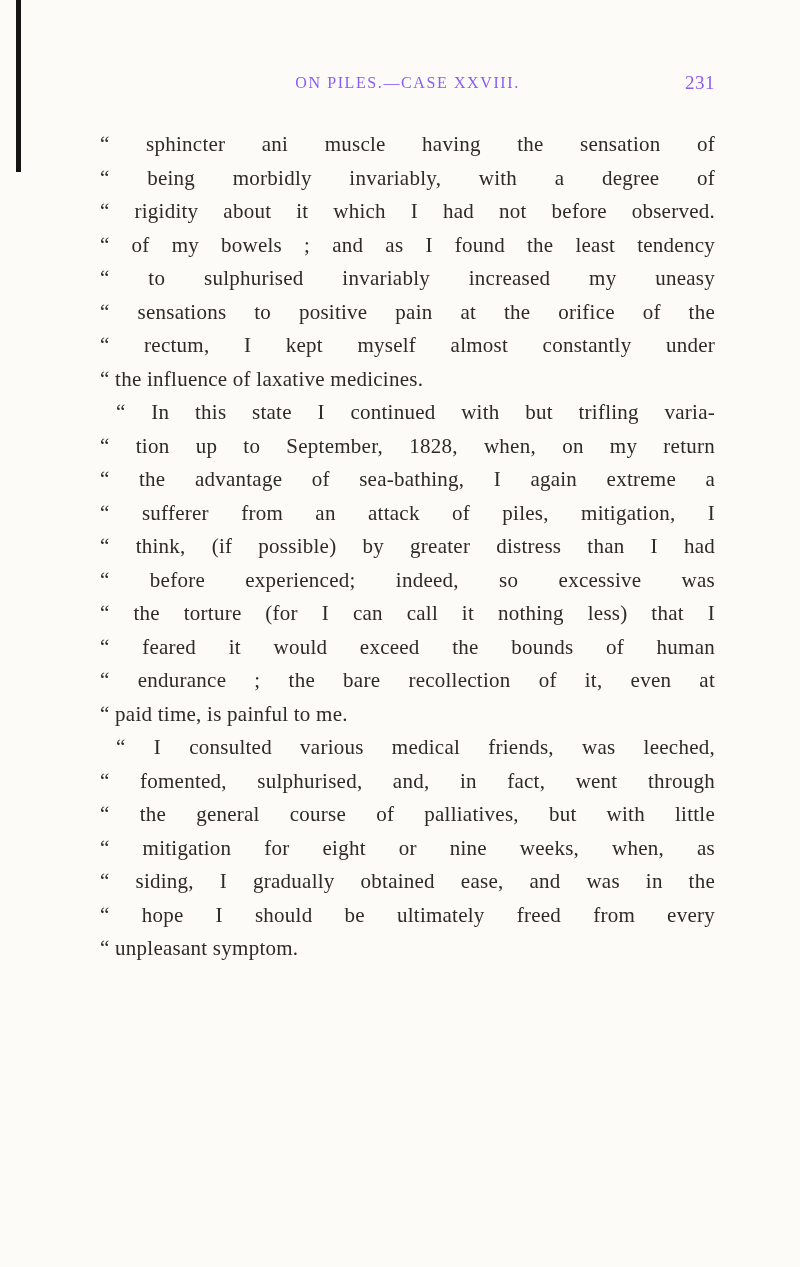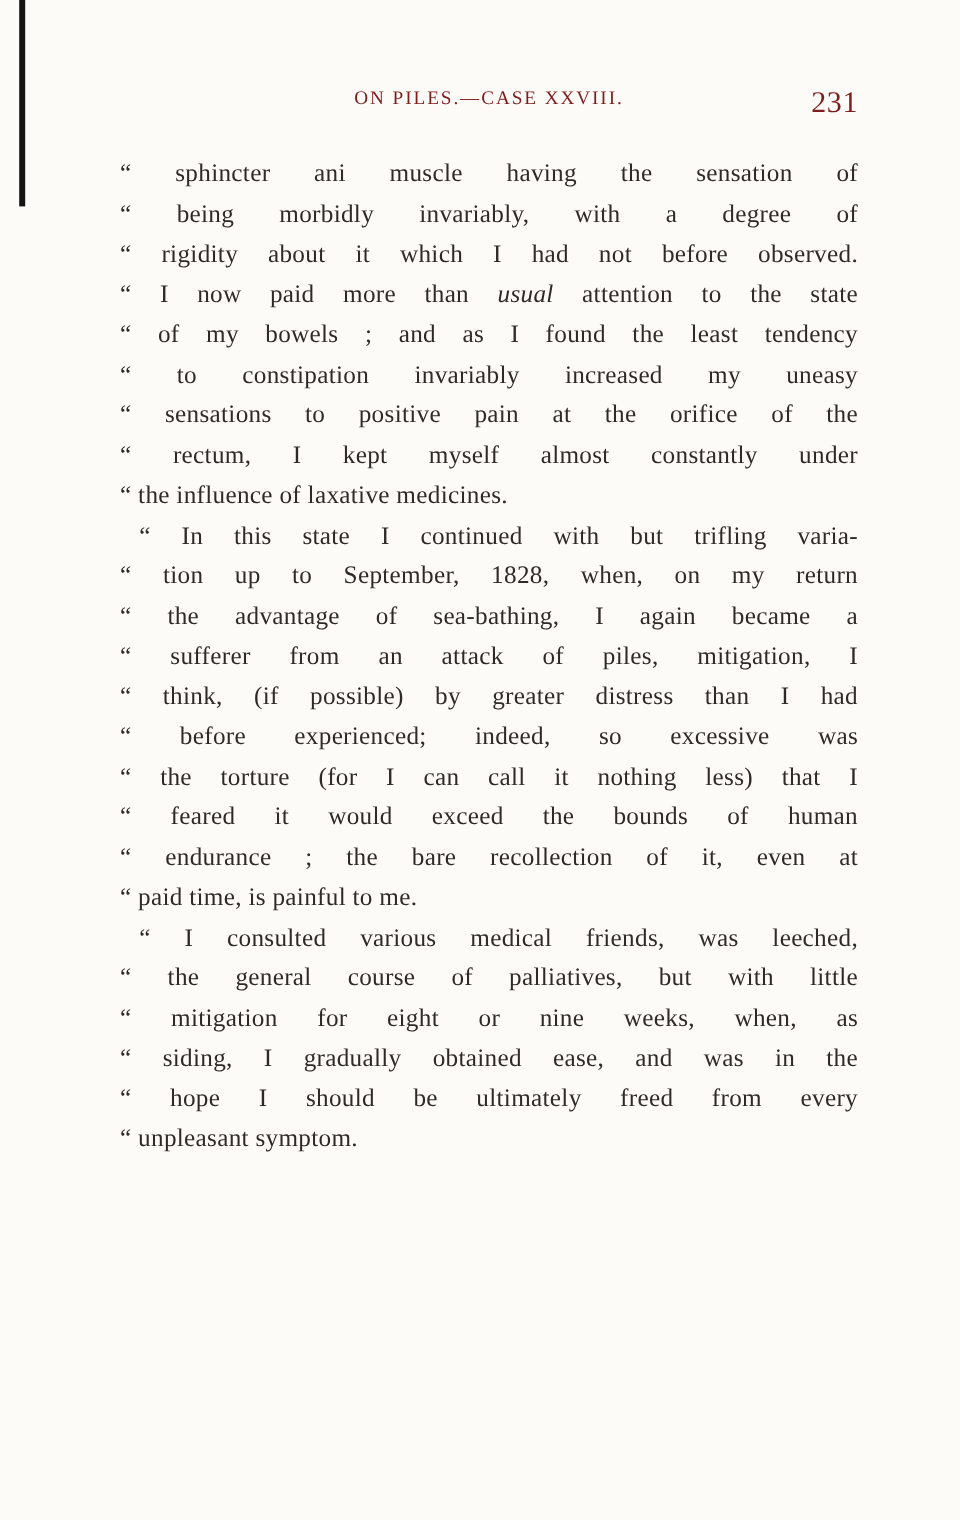--- a/index.html
+++ b/index.html
@@ -24,34 +24,34 @@
     width: 5px;
     height: 172px;
     background: #151412;
   }
   .running-head {
     position: relative;
     margin: 74px 85px 0 100px;
     height: 24px;
     font-size: 16px;
     letter-spacing: 1.6px;
-    color: #7f1d1d;
+    color: #8b5cf6;
   }
   .head-title {
     position: absolute;
     left: 0;
     right: 0;
     text-align: center;
     white-space: nowrap;
   }
   .page-num {
     position: absolute;
     right: 0;
     top: -2px;
-    font-size: 25px;
+    font-size: 19px;
     letter-spacing: 0.5px;
   }
   .body-text {
     margin: 30px 85px 0 100px;
   }
   .paragraph {
     margin: 0;
   }
   .line {
     font-size: 21px;
@@ -79,41 +79,41 @@
   <div class="scan-line"></div>
   <div class="running-head">
     <span class="head-title">ON PILES.—CASE XXVIII.</span>
     <span class="page-num">231</span>
   </div>
   <div class="body-text">
       <div class="paragraph">
         <div class="line"><span>“ sphincter ani muscle having the sensation of</span></div>
         <div class="line"><span>“ being morbidly invariably, with a degree of</span></div>
         <div class="line"><span>“ rigidity about it which I had not before observed.</span></div>
-        <div class="line"><span>“ I now paid more than </span><i>usual</i><span> attention to the state</span></div>
         <div class="line"><span>“ of my bowels ; and as I found the least tendency</span></div>
-        <div class="line"><span>“ to constipation invariably increased my uneasy</span></div>
+        <div class="line"><span>“ to sulphurised invariably increased my uneasy</span></div>
         <div class="line"><span>“ sensations to positive pain at the orifice of the</span></div>
         <div class="line"><span>“ rectum, I kept myself almost constantly under</span></div>
         <div class="line last"><span>“ the influence of laxative medicines.</span></div>
       </div>
       <div class="paragraph">
         <div class="line indent"><span>“ In this state I continued with but trifling varia-</span></div>
         <div class="line"><span>“ tion up to September, 1828, when, on my return</span></div>
-        <div class="line"><span>“ the advantage of sea-bathing, I again became a</span></div>
+        <div class="line"><span>“ the advantage of sea-bathing, I again extreme a</span></div>
         <div class="line"><span>“ sufferer from an attack of piles, mitigation, I</span></div>
         <div class="line"><span>“ think, (if possible) by greater distress than I had</span></div>
         <div class="line"><span>“ before experienced; indeed, so excessive was</span></div>
         <div class="line"><span>“ the torture (for I can call it nothing less) that I</span></div>
         <div class="line"><span>“ feared it would exceed the bounds of human</span></div>
         <div class="line"><span>“ endurance ; the bare recollection of it, even at</span></div>
         <div class="line last"><span>“ paid time, is painful to me.</span></div>
       </div>
       <div class="paragraph">
         <div class="line indent"><span>“ I consulted various medical friends, was leeched,</span></div>
+        <div class="line"><span>“ fomented, sulphurised, and, in fact, went through</span></div>
         <div class="line"><span>“ the general course of palliatives, but with little</span></div>
         <div class="line"><span>“ mitigation for eight or nine weeks, when, as</span></div>
         <div class="line"><span>“ siding, I gradually obtained ease, and was in the</span></div>
         <div class="line"><span>“ hope I should be ultimately freed from every</span></div>
         <div class="line last"><span>“ unpleasant symptom.</span></div>
       </div>
     </div>
 </div>
 
 </body></html>

